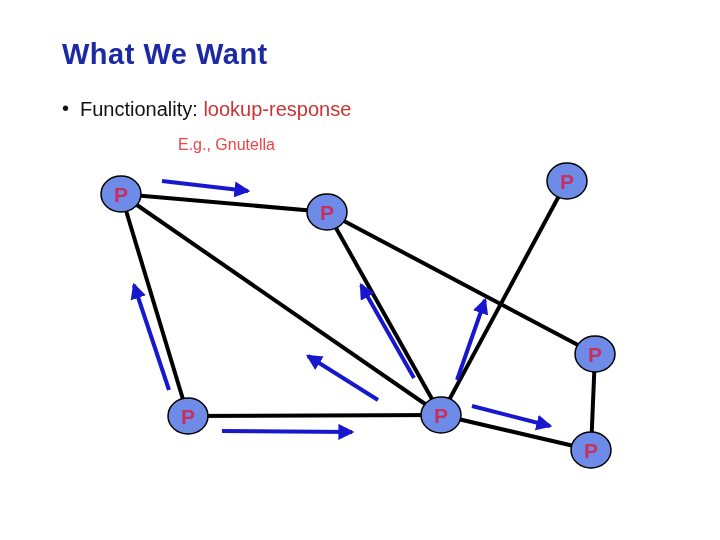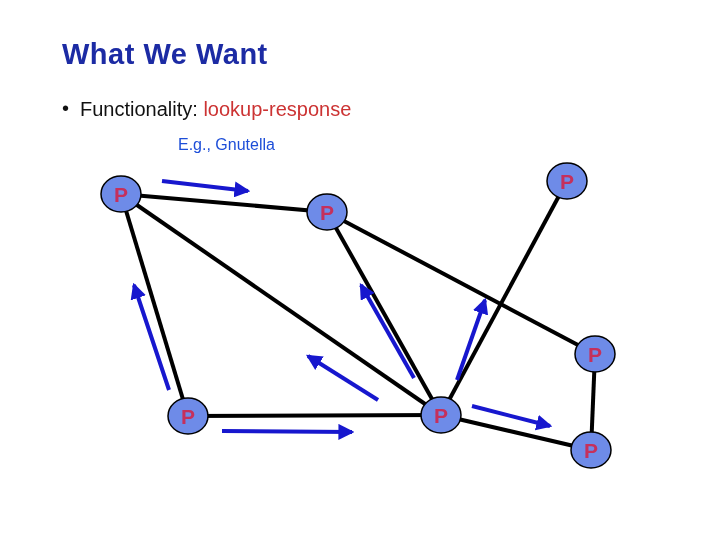--- a/index.html
+++ b/index.html
@@ -35,21 +35,21 @@
     font-size: 20px;
     margin-right: 11px;
     transform: translateY(-1px);
   }
   .bullet-red { color: #CC3333; }
   .subtitle {
     position: absolute;
     left: 178px;
     top: 136px;
     font-size: 16px;
-    color: #1d4ed8;
+    color: #ef4444;
   }
   .diagram-svg {
     position: absolute;
     left: 0;
     top: 0;
     width: 720px;
     height: 540px;
   }
   .footer-text {
     position: absolute;

